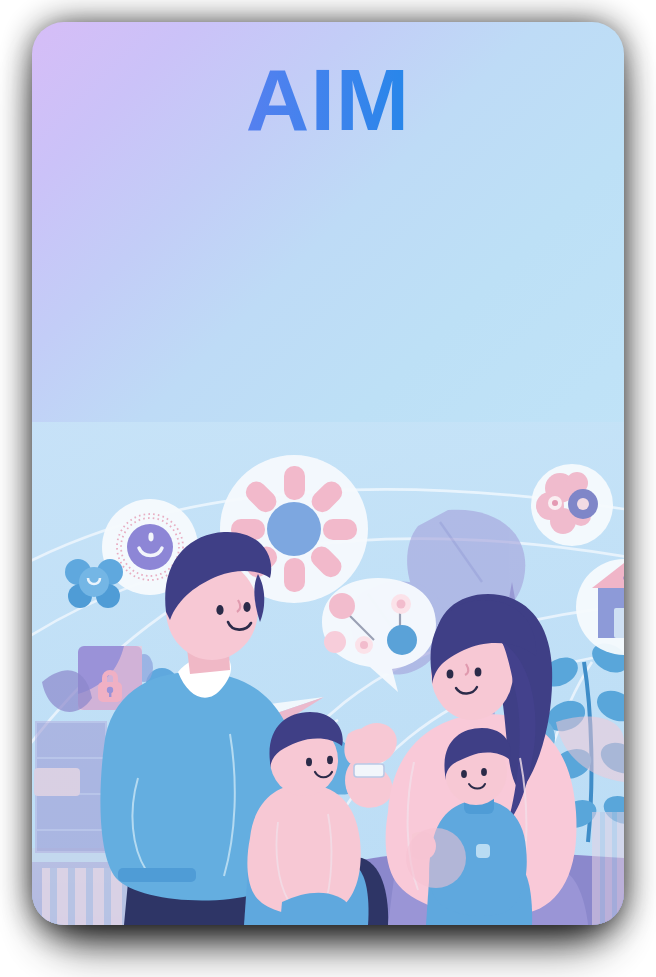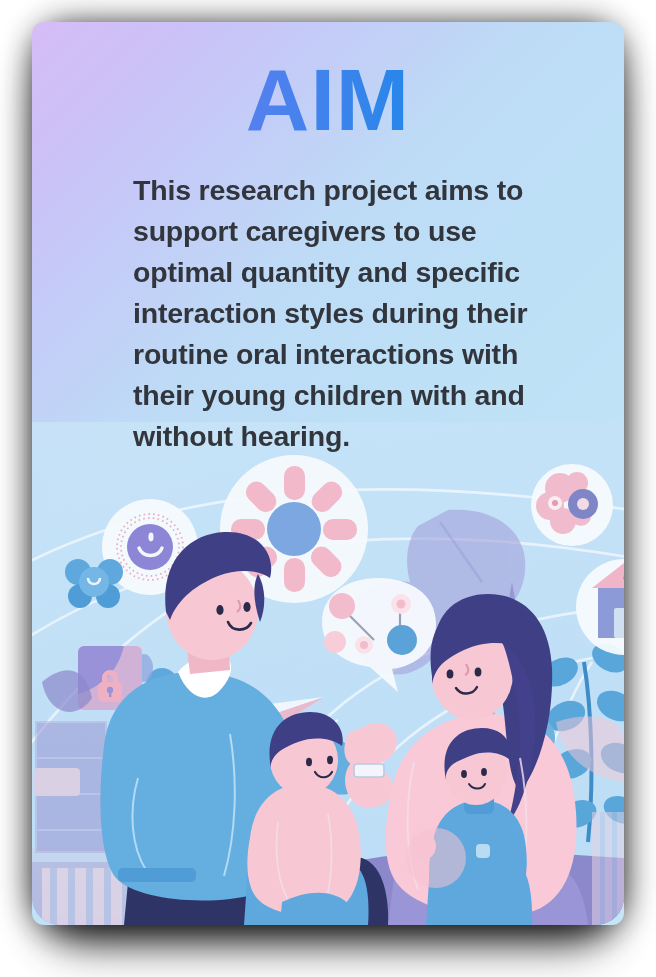--- a/index.html
+++ b/index.html
@@ -43,21 +43,21 @@
     opacity: 0.85;
   }
 
   
   .card {
     position: absolute;
     left: 32px;
     top: 22px;
     width: 592px;
     height: 903px;
-    border-radius: 12px;
+    border-radius: 32px;
     overflow: hidden;
     background:
       linear-gradient(135deg,
         #d6bdf7 0%,
         #cbc2f8 11%,
         #c3cdf7 22%,
         #bedbf6 34%,
         #bde0f6 48%,
         #bfe2f7 62%,
         #c2e4f8 80%,
@@ -415,16 +415,15 @@
           <rect x="568" y="790" width="5" height="113" fill="#b9c9e6"></rect>
           <rect x="580" y="790" width="5" height="113" fill="#b9c9e6"></rect>
         </g>
         <path d="M 524 700 C 560 688 592 696 592 720 L 592 760 C 560 756 530 736 524 700 Z" fill="#f7c8d4" opacity="0.5"></path>
 
       </g>
     </svg>
 
     <div class="title">AIM</div>
 
-    <div class="body-copy">This research project aims to support caregivers to use optimal quantity and specific interaction styles during their routine oral interactions with their young children with and without hearing.</div>
 
   </div>
 </div>
 
 </body></html>

